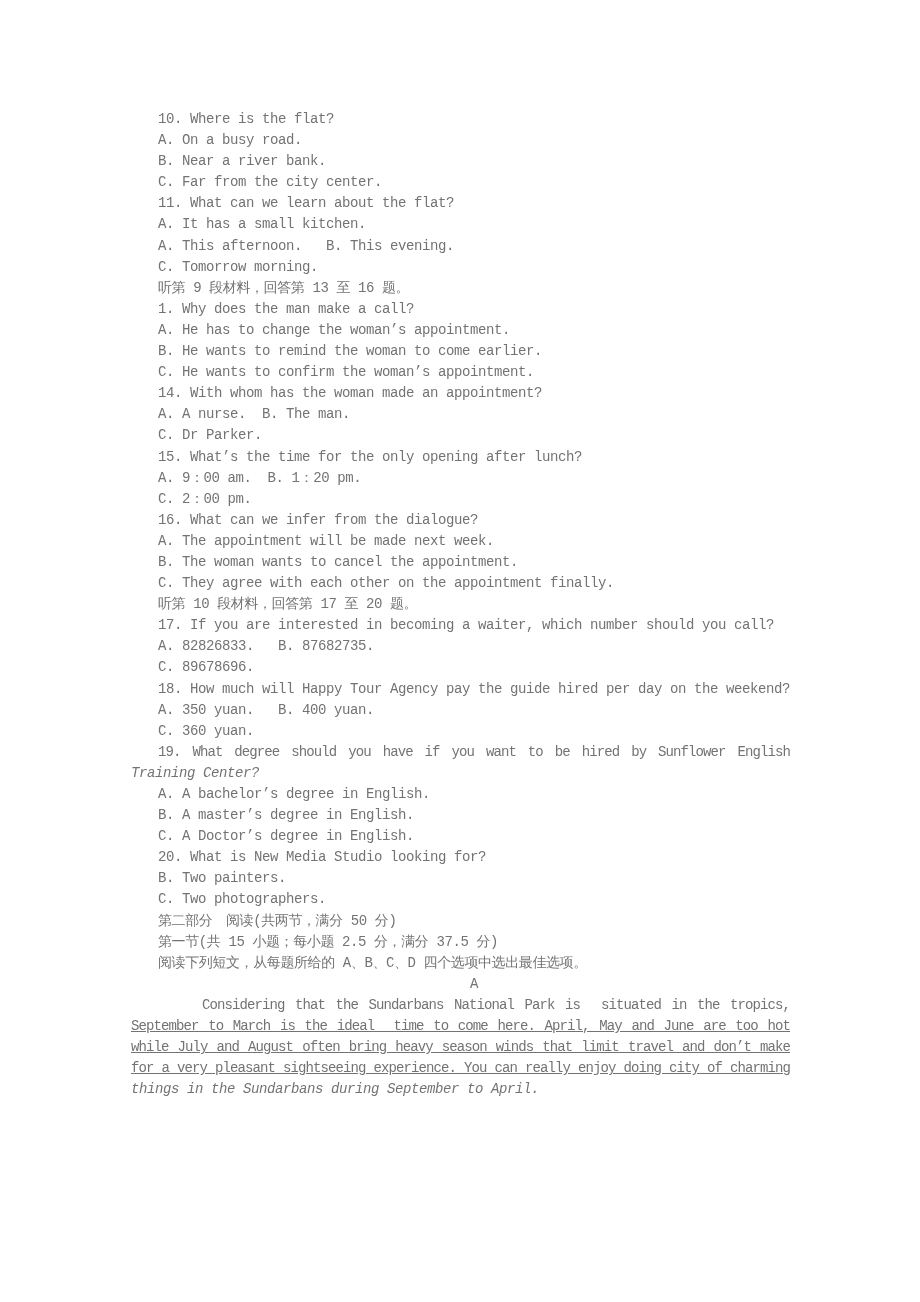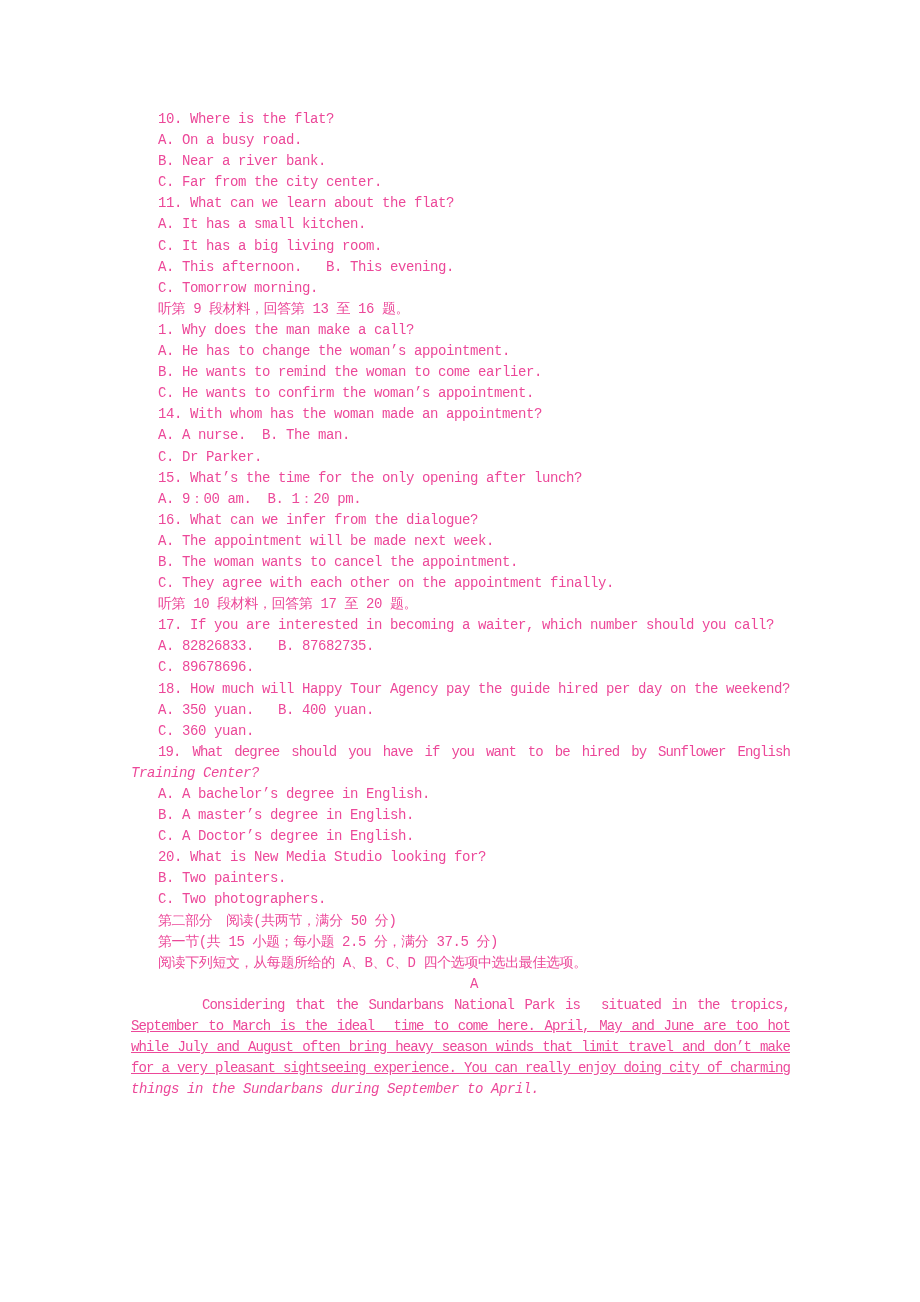--- a/index.html
+++ b/index.html
@@ -20,21 +20,21 @@
     left: 131px;
     top: 109px;
     width: 659px;
   }
   .line {
     font-family: "Liberation Mono", "DejaVu Sans Mono", monospace;
     font-size: 14px;
     line-height: 21.1px;
     letter-spacing: -0.4px;
     white-space: pre;
-    color: #ec4899;
+    color: #737373;
   }
   .line.indent { padding-left: 27px; }
   .line.flush { padding-left: 0; font-style: italic; }
   .line.center {
     padding-left: 27px;
     text-align: center;
     white-space: normal;
   }
   .line.justify-indent {
     padding-left: 27px;
@@ -67,33 +67,33 @@
 
 <div class="page">
   <div class="content" id="content">
       <div>
         <div class="line indent">10. Where is the flat?</div>
         <div class="line indent">A. On a busy road.</div>
         <div class="line indent">B. Near a river bank.</div>
         <div class="line indent">C. Far from the city center.</div>
         <div class="line indent">11. What can we learn about the flat?</div>
         <div class="line indent">A. It has a small kitchen.</div>
-        <div class="line indent">C. It has a big living room.</div>
         <div class="line indent">A. This afternoon.   B. This evening.</div>
         <div class="line indent">C. Tomorrow morning.</div>
         <div class="line indent">听第 9 段材料，回答第 13 至 16 题。</div>
         <div class="line indent">1. Why does the man make a call?</div>
         <div class="line indent">A. He has to change the woman’s appointment.</div>
         <div class="line indent">B. He wants to remind the woman to come earlier.</div>
         <div class="line indent">C. He wants to confirm the woman’s appointment.</div>
         <div class="line indent">14. With whom has the woman made an appointment?</div>
         <div class="line indent">A. A nurse.  B. The man.</div>
         <div class="line indent">C. Dr Parker.</div>
         <div class="line indent">15. What’s the time for the only opening after lunch?</div>
         <div class="line indent">A. 9：00 am.  B. 1：20 pm.</div>
+        <div class="line indent">C. 2：00 pm.</div>
         <div class="line indent">16. What can we infer from the dialogue?</div>
         <div class="line indent">A. The appointment will be made next week.</div>
         <div class="line indent">B. The woman wants to cancel the appointment.</div>
         <div class="line indent">C. They agree with each other on the appointment finally.</div>
         <div class="line indent">听第 10 段材料，回答第 17 至 20 题。</div>
         <div class="line indent">17. If you are interested in becoming a waiter, which number should you call?</div>
         <div class="line indent">A. 82826833.   B. 87682735.</div>
         <div class="line indent">C. 89678696.</div>
         <div class="line indent">18. How much will Happy Tour Agency pay the guide hired per day on the weekend?</div>
         <div class="line indent">A. 350 yuan.   B. 400 yuan.</div>

